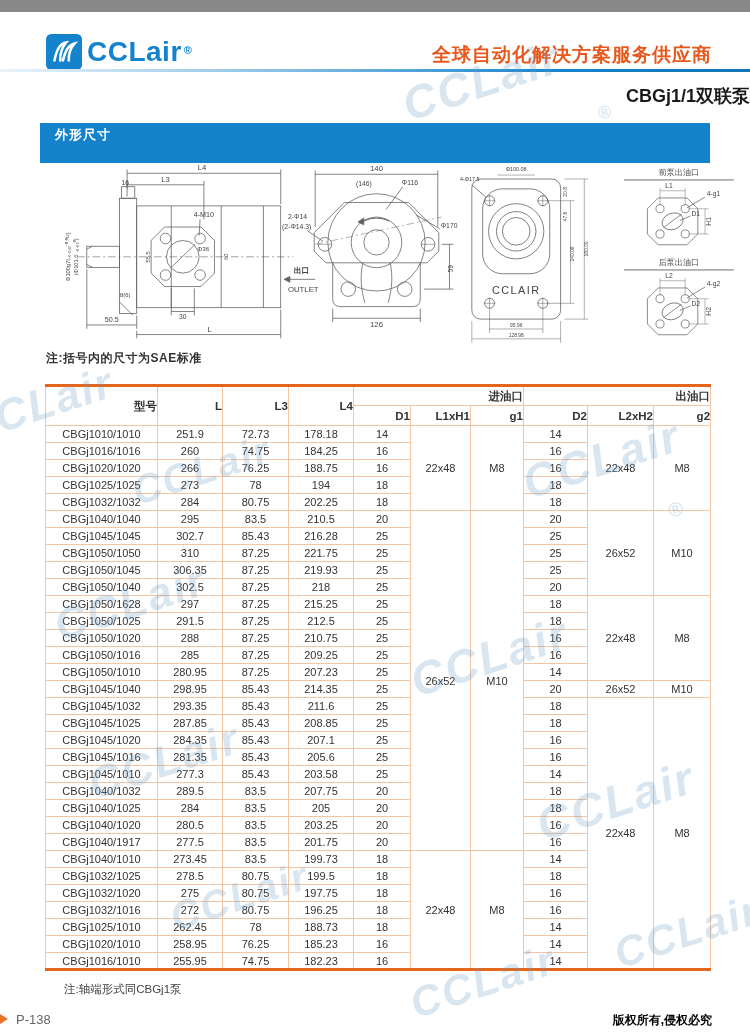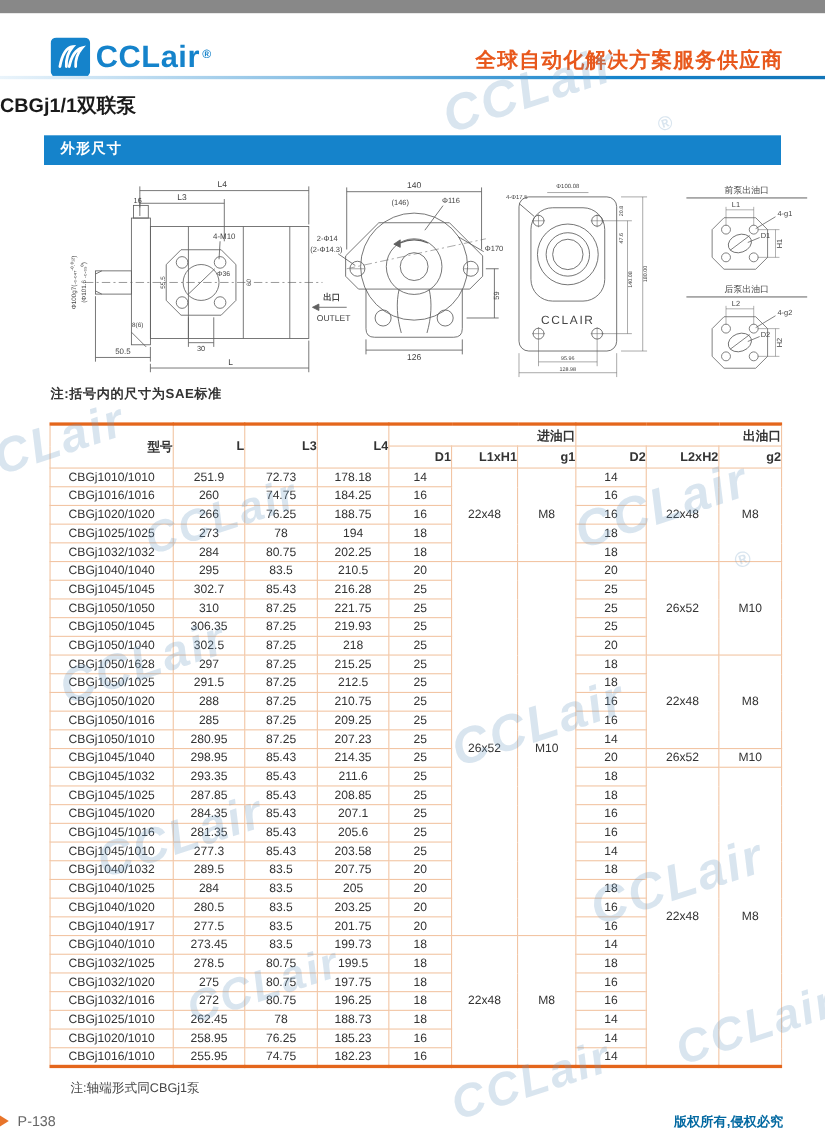--- a/index.html
+++ b/index.html
@@ -9,22 +9,22 @@
     font-family:"Liberation Sans","DejaVu Sans",sans-serif; color:#333;
   }
   
   .logo-box{position:absolute; left:46px; top:22px; display:flex; align-items:flex-start;}
   .logo-mark{width:36px; height:36px;}
   .logo-word{font-size:28px; font-weight:800; color:#1583cb; letter-spacing:.5px; line-height:36px; margin-left:5px;}
   .logo-reg{font-size:11px; color:#1583cb; font-weight:700; vertical-align:top; position:relative; top:-2px; left:2px;}
   .slogan{position:absolute; right:38px; top:30px; font-size:19px; font-weight:700; color:#e8581c; letter-spacing:1px;}
   .hairline{position:absolute; left:0; right:0; top:57px; height:3px;
     background:linear-gradient(to right,#eaf4fb,#8fc3e6 35%,#1583cb 75%,#1275b8);}
-  .doc-title{position:absolute; left:0; right:0; top:72px; text-align:left; font-size:18px; font-weight:700; color:#1a1a1a;}
-  .section-bar{position:absolute; left:40px; top:111px; width:670px; height:27px; background:#1583cb;}
+  .doc-title{position:absolute; left:0; right:0; top:72px; text-align:right; font-size:18px; font-weight:700; color:#1a1a1a;}
+  .section-bar{position:absolute; left:40px; top:111px; width:670px; height:40px; background:#1583cb;}
   .section-bar span{display:block; padding-left:15px; line-height:24px; color:#fff; font-size:13px; font-weight:700; letter-spacing:1px;}
   
   .drawings{position:absolute; left:40px; top:138px; width:710px; height:208px;}
   .drawings svg{position:absolute; overflow:visible;}
   .drawings text{font-family:"Liberation Sans",sans-serif; fill:#444; stroke:none;}
   .note1{position:absolute; left:46px; top:338px; font-size:12px; font-weight:700; color:#333; letter-spacing:.5px;}
   
   .tbl-wrap{position:absolute; left:45px; top:372px; width:665px;}
   table.spec{border-collapse:collapse; width:665px; table-layout:fixed;
     border-top:3px solid #e4661c; border-bottom:3px solid #e4661c;}
@@ -33,21 +33,21 @@
     text-align:center; font-weight:400; white-space:nowrap; overflow:hidden;}
   table.spec thead tr{height:20px;}
   table.spec tbody tr{height:17px;}
   table.spec th{font-weight:600; font-size:11.5px;text-align:right;}
   td.c-model{text-align:left; padding-left:7px;}
   
   .note2{position:absolute; left:64px; top:970px; font-size:11.5px; color:#444;}
   .pagenum{position:absolute; left:0; right:0; top:1000px; text-align:left; font-size:13px; color:#666;}
   .pagenum .tri{display:inline-block; width:0; height:0; border-left:8px solid #e8742a;
     border-top:5px solid transparent; border-bottom:5px solid transparent; margin-right:8px;}
-  .copyright{position:absolute; right:38px; top:1000px; font-size:12px; font-weight:700; color:#0369a1;}
+  .copyright{position:absolute; right:38px; top:1000px; font-size:12px; font-weight:700; color:#000000;}
   
   .wm{position:absolute; z-index:5; pointer-events:none; font-weight:700; font-style:italic;
     color:rgba(110,155,195,.26); transform:rotate(-18deg); letter-spacing:2px; white-space:nowrap;}
 </style>
 </head>
 <body>
 
 <div class="page">
 
   <div class="logo-box">

